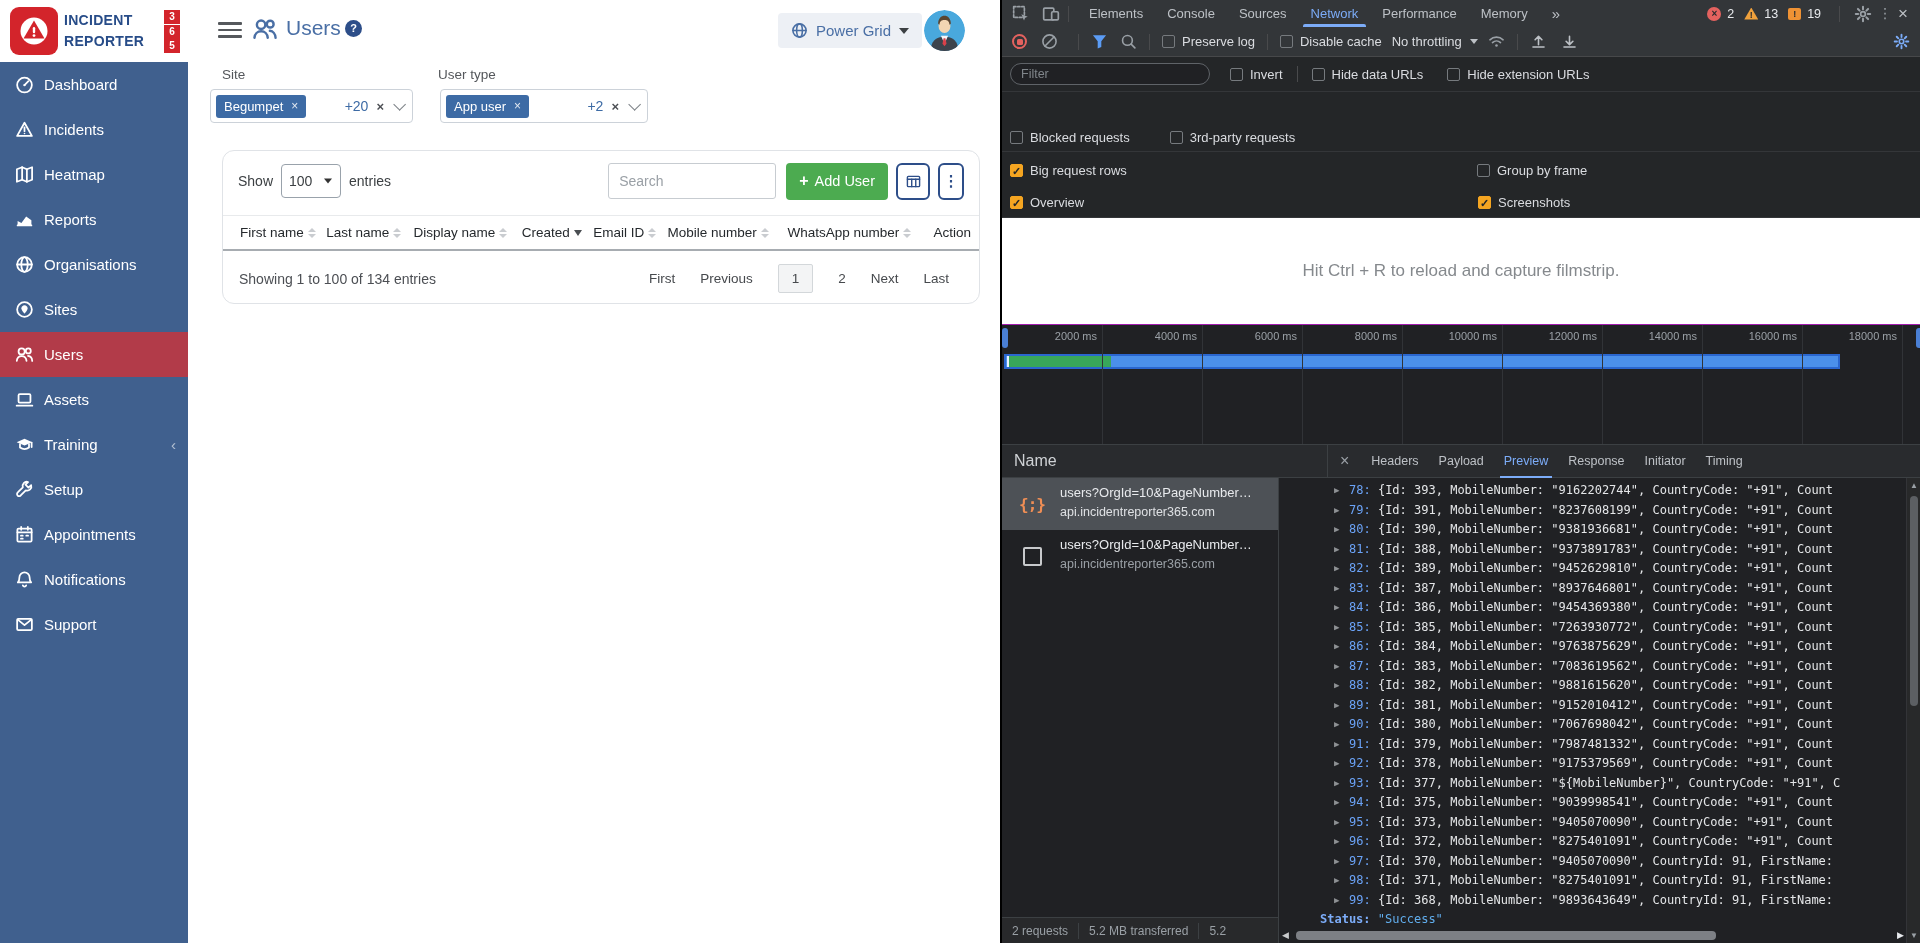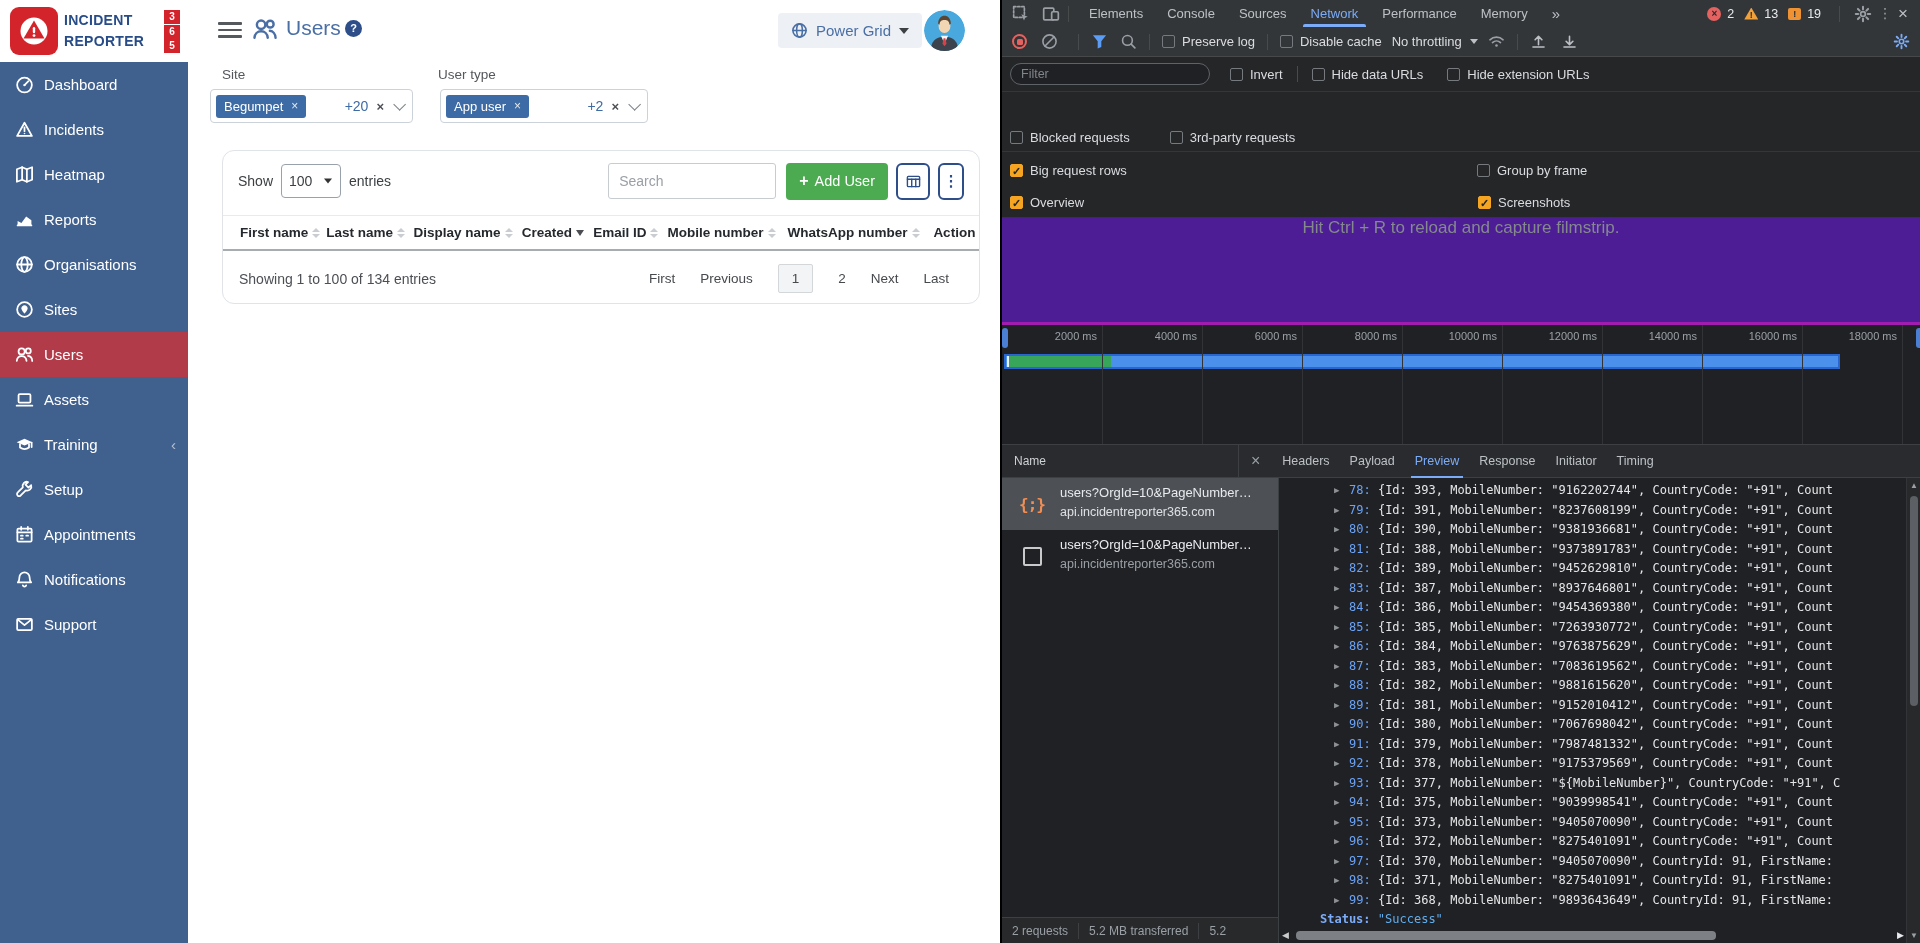--- a/index.html
+++ b/index.html
@@ -44,21 +44,21 @@
   .panel { position:absolute; left:34px; top:88px; width:758px; height:154px; border:1px solid #e0e3e7; border-radius:12px; background:#fff;}
   .controls { position:absolute; left:15px; right:15px; top:11px; height:38px; display:flex; align-items:center; font-size:14px; color:#3c4043;}
   .lenselect { margin:0 8px; width:60px; height:34px; border:1px solid #99a2ab; border-radius:4px; display:flex; align-items:center; justify-content:space-between; padding:0 7px; cursor:pointer;}
   .searchbox { margin-left:auto; width:168px; height:36px; border:1px solid #c7ccd1; border-radius:3px; font-size:14px; padding:0 10px; color:#3c4043; outline:none; font-family:inherit;}
   .searchbox::placeholder { color:#9aa0a6;}
   .add-btn { margin-left:10px; height:37px; background:#4cab50; color:#fff; border:none; border-radius:4px; font-size:14.5px; padding:0 13px; display:flex; align-items:center; gap:6px; cursor:pointer; font-family:inherit;}
   .add-btn b { font-size:16px;}
   .ibtn { margin-left:8px; height:37px; border:2px solid #2d4e89; border-radius:6px; background:#fff; color:#2d4e89; display:flex; align-items:center; justify-content:center; cursor:pointer;}
   .ibtn.w1{ width:34px;} .ibtn.w2{ width:26px; font-size:15px; font-weight:700;}
   .thead { position:absolute; left:0; right:0; top:64px; height:36px; border-top:1px solid #e8eaec; border-bottom:2px solid #a7acb1; display:flex; align-items:center; padding-left:17px;}
-  .thead .col { font-size:13.5px; font-weight:700; color:#25292d; display:flex; align-items:center; gap:4px; cursor:pointer;}
+  .thead .col { font-size:13.5px; font-weight:400; color:#25292d; display:flex; align-items:center; gap:4px; cursor:pointer;}
   .sortboth { display:inline-flex; flex-direction:column; gap:2px;}
   .sortboth i { width:0;height:0;border-left:4px solid transparent;border-right:4px solid transparent; display:block;}
   .sortboth .u { border-bottom:4px solid #c9ccd0;}
   .sortboth .d { border-top:4px solid #c9ccd0;}
   .sortdesc { width:0;height:0;border-left:4.5px solid transparent;border-right:4.5px solid transparent;border-top:6px solid #4a4e52;}
   .tfoot { position:absolute; left:0; right:0; top:102px; height:51px; display:flex; align-items:center;}
   .summary { margin-left:16px; font-size:14px; color:#4c4f54;}
   .pager { margin-left:auto; margin-right:30px; display:flex; align-items:center; gap:25px;}
   .pager .pg { font-size:13.5px; color:#46494d; cursor:pointer;}
   .pager .pg.current { border:1px solid #d3d7da; background:#f3f4f5; border-radius:2px; padding:6px 13px;}
@@ -89,31 +89,31 @@
   .filterbar { top:57px; height:35px; background:#242628; border-bottom:1px solid #343639; padding-left:8px;}
   .filterinput { width:200px; height:22px; border:1px solid #5f6368; border-radius:11px; background:#202124; color:#dadce0; font-size:12.5px; padding:0 10px; outline:none; font-family:inherit;}
   .filterinput::placeholder { color:#80868b;}
   .chiprow { top:92px; height:31px; background:#242628; padding-left:8px; gap:7px;}
   .tchip { border:1px solid #4474c4; color:#d3e0f6; border-radius:10px; font-size:12px; padding:2px 9px; cursor:pointer; white-space:nowrap;}
   .tchip.active { background:#2760c2; border-color:#2760c2; color:#fff; font-weight:700;}
   .blockrow { top:123px; height:29px; background:#242628; border-bottom:1px solid #343639; padding-left:8px; gap:40px;}
   .bigrow { top:152px; height:36px; background:#242628; padding-left:8px;}
   .ovrow { top:188px; height:30px; background:#242628; border-bottom:1px solid #343639; padding-left:8px;}
   .col2 { position:absolute; left:475px;}
-  .filmstrip { position:absolute; left:0; right:0; top:218px; height:107px; background:#4c1d95; border-bottom:3px solid #a21caf; display:flex; align-items:flex-start; justify-content:center;}
+  .filmstrip { position:absolute; left:0; right:0; top:218px; height:107px; background:#ffffff; border-bottom:1px solid #a21caf; display:flex; align-items:center; justify-content:center;}
   .hint { font-size:17px; color:#85898d;}
   .timeline { position:absolute; left:0; right:0; top:325px; height:120px; background:#202124; border-bottom:1px solid #3c4043;}
   .gridline { position:absolute; top:0; bottom:0; width:1px; background:#313337;}
   .ticklabel { position:absolute; top:5px; width:70px; text-align:right; font-size:11px; color:#9aa0a6;}
   .ovbar { position:absolute; left:2px; top:29px; width:836px; height:15px; background:#4b90ea; border:2px solid #2a66cf; cursor:pointer;}
   .ovbar .green { position:absolute; left:1px; top:0; bottom:0; width:104px; background:#38a65a;}
   .ovbar .sliver { position:absolute; left:1px; top:0; bottom:0; width:2px; background:#e8f0fe;}
   .ovhandle { position:absolute; top:3px; width:6px; height:20px; background:#4a7fd4; border-radius:3px; cursor:ew-resize;}
   .reqhead { position:absolute; left:0; right:0; top:445px; height:33px; background:#292b2e; border-bottom:1px solid #3c4043; display:flex; align-items:center;}
-  .namehdr { width:237px; padding-left:12px; font-size:12px; color:#cfd2d5; align-self:stretch; display:flex; align-items:center; border-right:1px solid #3c4043; cursor:pointer;}
+  .namehdr { width:326px; padding-left:12px; font-size:16px; color:#cfd2d5; align-self:stretch; display:flex; align-items:center; border-right:1px solid #3c4043; cursor:pointer;}
   .ptabs { display:flex; align-items:center; height:33px;}
   .pclose { padding:0 12px; color:#9aa0a6; font-size:16px; cursor:pointer;}
   .ptab { padding:0 10px; height:33px; display:flex; align-items:center; font-size:12.5px; color:#bdc1c6; cursor:pointer; position:relative;}
   .ptab.active { color:#7cacf8;}
   .ptab.active::after { content:""; position:absolute; left:6px; right:6px; bottom:0; height:2px; background:#7cacf8;}
   .reqlist { position:absolute; left:0; top:478px; width:277px; border-right:1px solid #3c4043; bottom:26px; background:#202124; overflow:hidden;}
   .reqrow { height:52px; position:relative; cursor:pointer;}
   .reqrow.sel { background:#4d5156;}
   .reqrow .ricon { position:absolute; left:12px; top:8px; width:36px; height:36px; display:flex; align-items:center; justify-content:center;}
   .jsonic { font-family:"DejaVu Sans Mono", monospace; font-weight:700; font-size:16px; color:#ef8e55; letter-spacing:-1px;}

